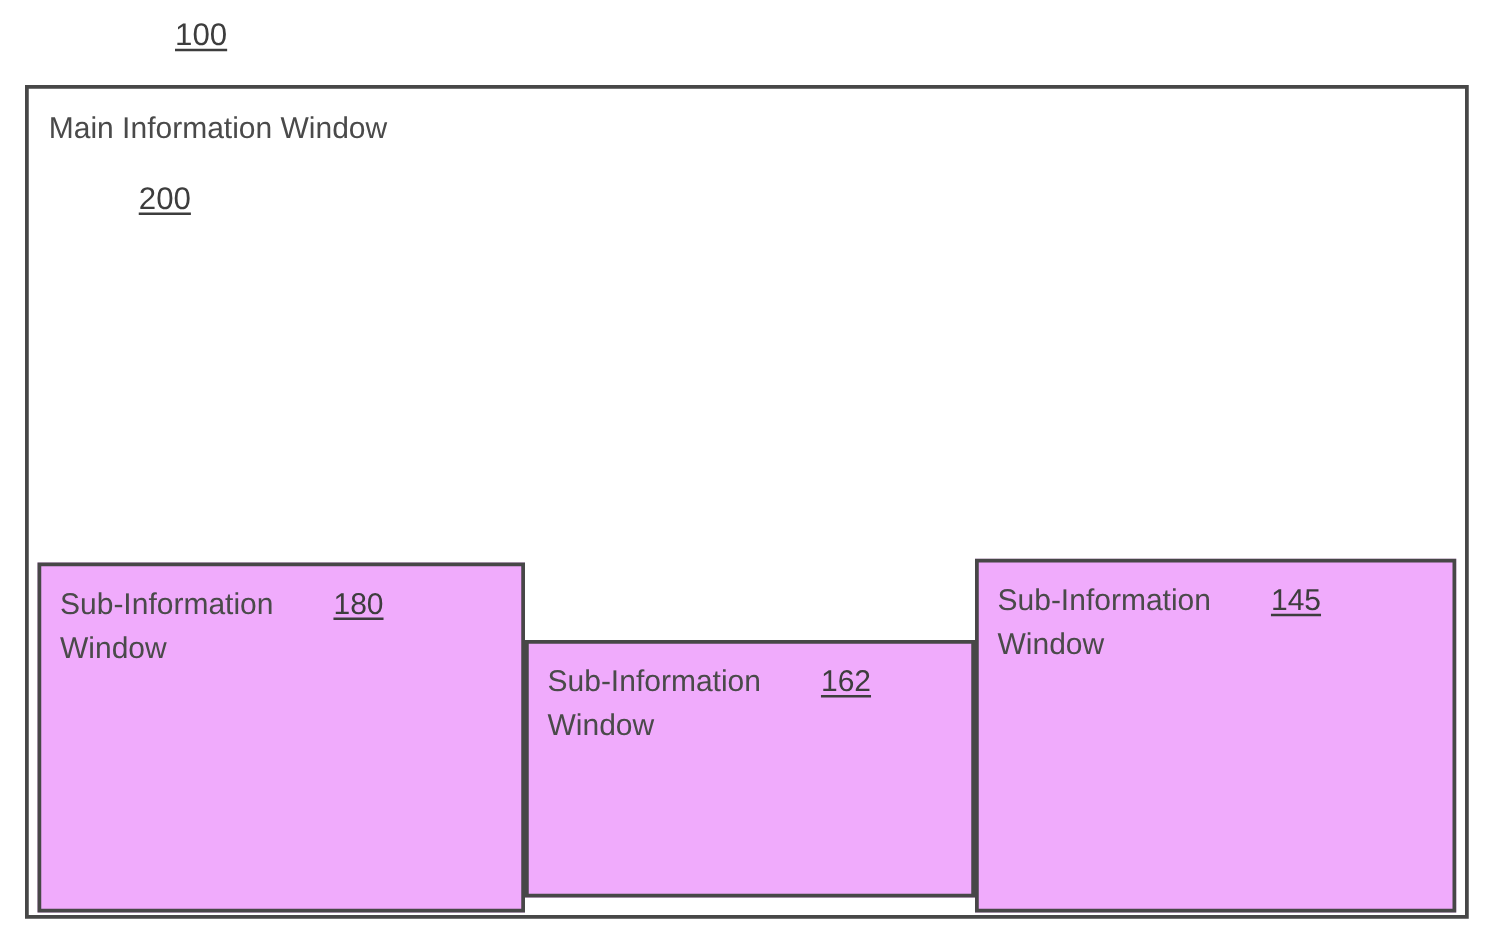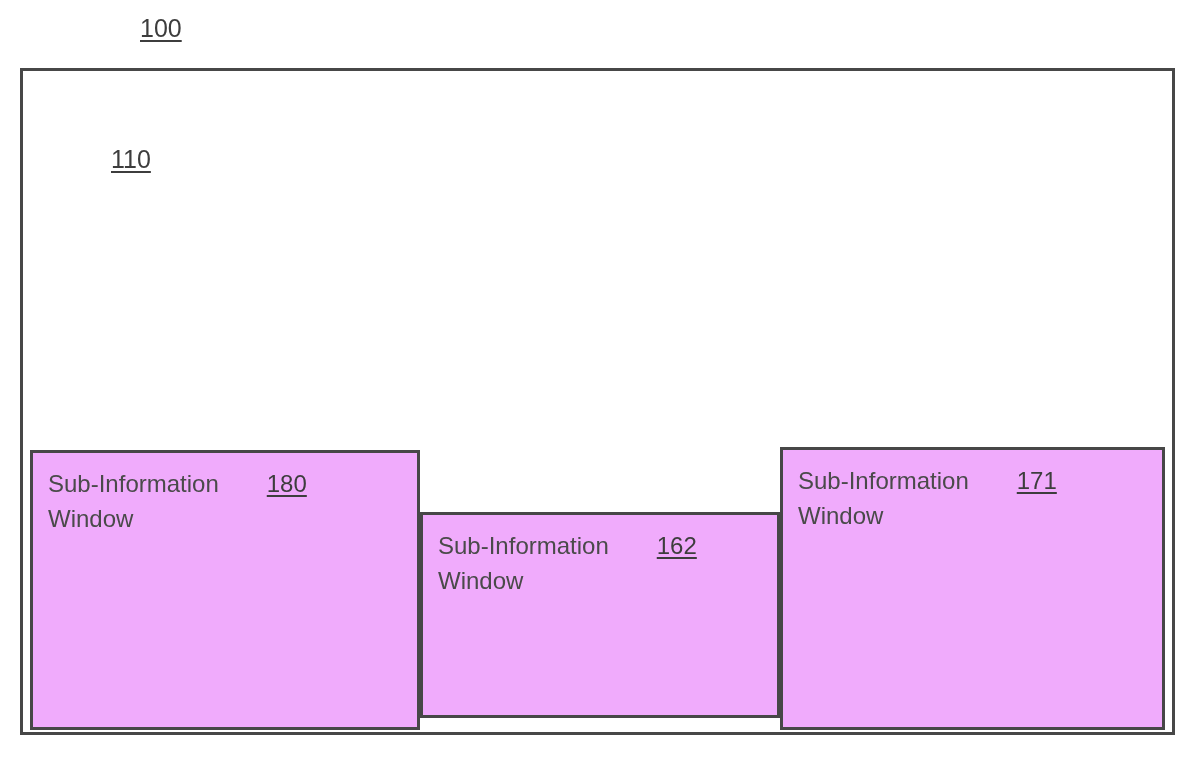--- a/index.html
+++ b/index.html
@@ -97,22 +97,23 @@
 </style>
 </head>
 <body>
 
 <div class="stage">
 
   <div class="figure-label ref-num">100</div>
 
   <div class="main-window">
 
+    <div class="main-window-title">Main Information Window</div>
 
-    <div class="main-window-ref ref-num">110</div>
+    <div class="main-window-ref ref-num">200</div>
   </div>
 
   <div class="sub-window sub-window-left">
     <div class="sub-window-inner">
       <div class="sub-line1">
         <span class="sub-title-part1">Sub-Information</span>
         <span class="sub-ref ref-num">180</span>
       </div>
       <div>Window</div>
     </div>
@@ -125,19 +126,19 @@
         <span class="sub-ref ref-num">162</span>
       </div>
       <div>Window</div>
     </div>
   </div>
 
   <div class="sub-window sub-window-right">
     <div class="sub-window-inner">
       <div class="sub-line1">
         <span class="sub-title-part1">Sub-Information</span>
-        <span class="sub-ref ref-num">171</span>
+        <span class="sub-ref ref-num">145</span>
       </div>
       <div>Window</div>
     </div>
   </div>
 
 </div>
 
 </body></html>

